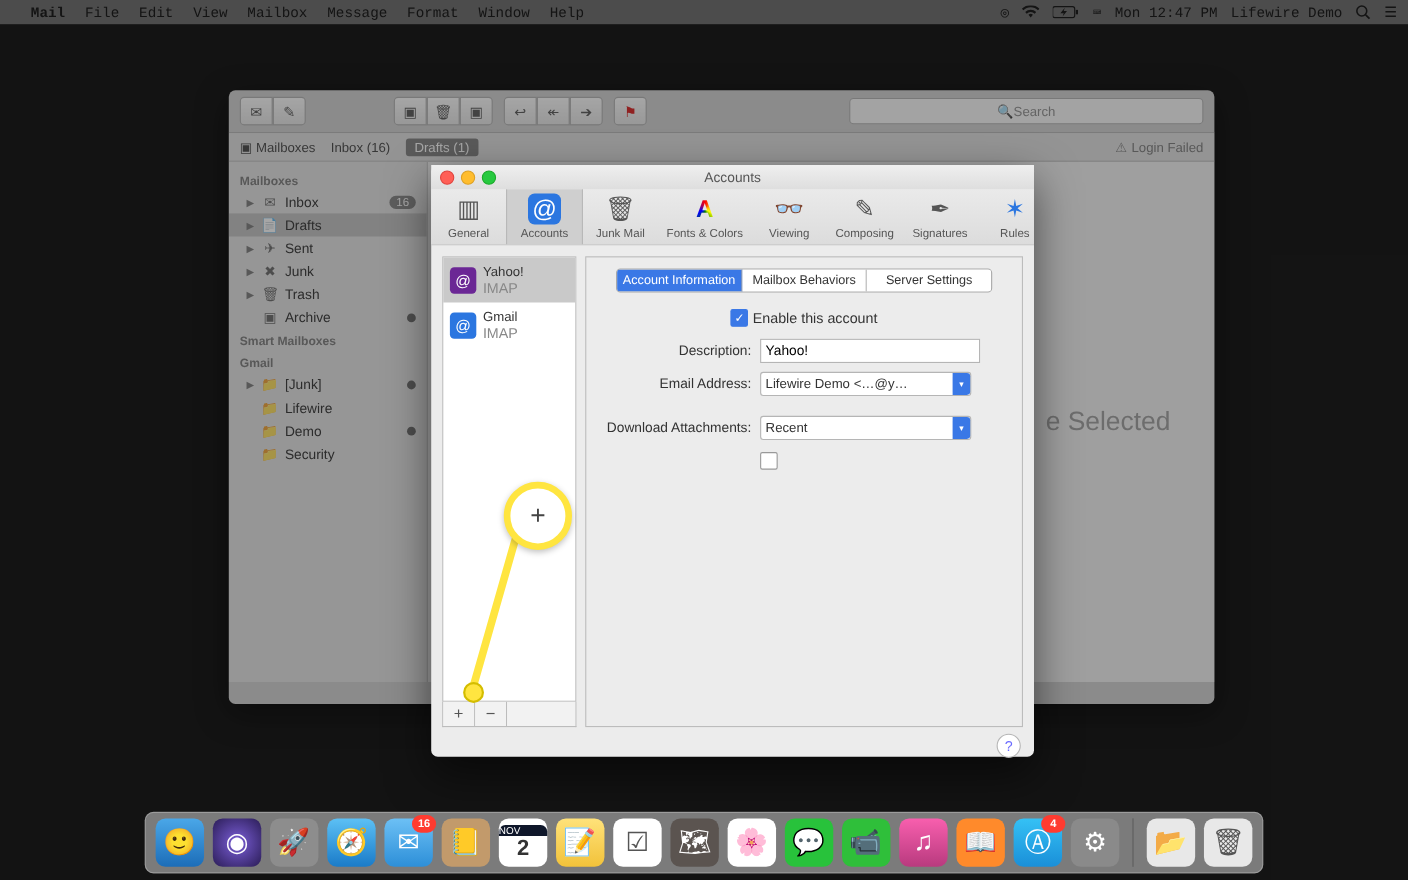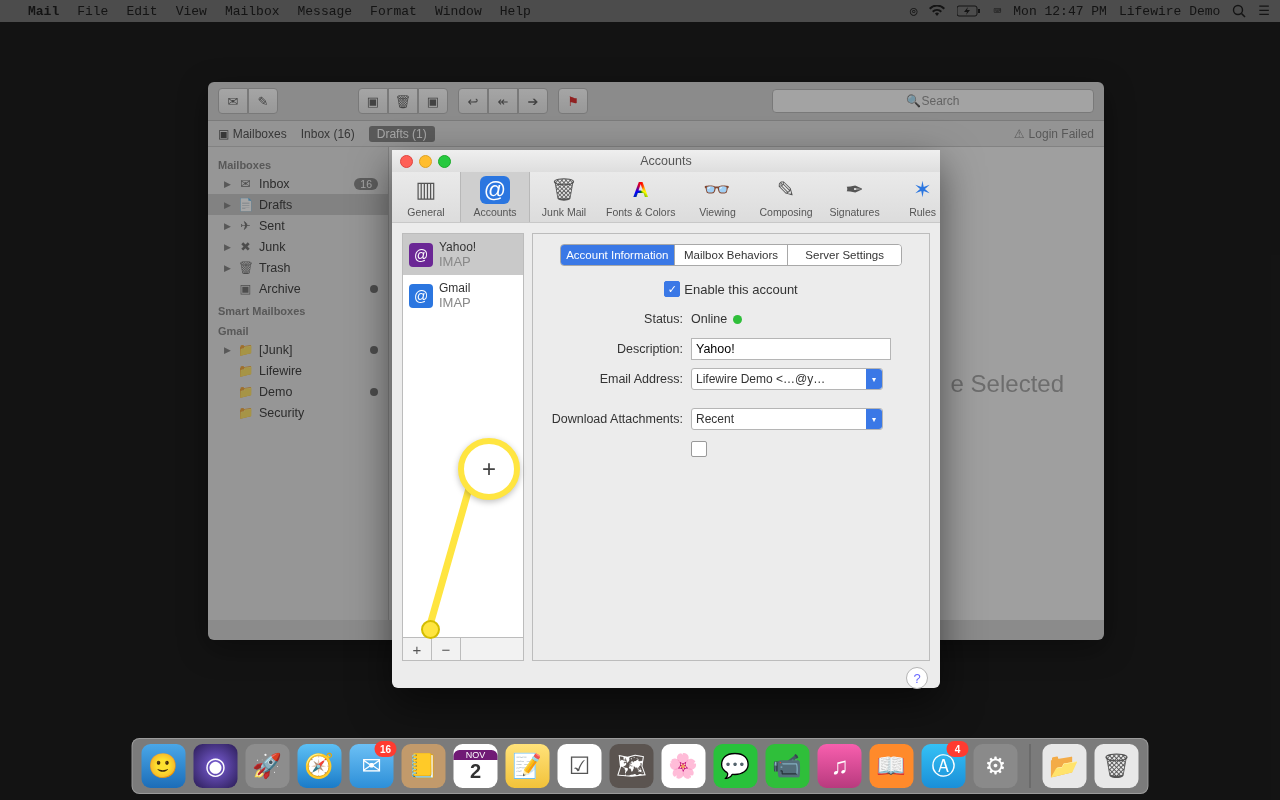--- a/index.html
+++ b/index.html
@@ -296,27 +296,20 @@
       <div class="segctrl">
         <div class="sel">Account Information</div>
         <div>Mailbox Behaviors</div>
         <div>Server Settings</div>
       </div>
       <div class="formrow" style="justify-content:center">
         <span class="chk on">✓</span>
         <span>Enable this account</span>
       </div>
       <div class="formrow">
-          <label>Status:</label>
-          <span class="val">
-            <span>Online</span>
-            <span class="statusdot"></span>
-          </span>
-        </div>
-      <div class="formrow">
           <label>Description:</label>
           <input type="text" class="field" value="Yahoo!" style="">
         </div>
       <div class="formrow">
           <label>Email Address:</label>
           <div class="select">
             <span>Lifewire Demo &lt;…@y…</span>
             <span class="arrow">▾</span>
           </div>
         </div>
@@ -348,21 +341,21 @@
 <div class="anno-dot"></div>
 
 <div class="dock">
   <div class="dockic" style="background:linear-gradient(#4aa7e8,#1c6db8)">🙂</div>
   <div class="dockic" style="background:radial-gradient(circle,#7b5fd8,#2a1c55)">◉</div>
   <div class="dockic" style="background:#8d8d8d">🚀</div>
   <div class="dockic" style="background:linear-gradient(#5cc0f5,#1a7bc8)">🧭</div>
   <div class="dockic" style="background:linear-gradient(#6cc0f5,#2d8fd8)">✉<div class="badge">16</div></div>
   <div class="dockic" style="background:#c29a6b">📒</div>
   <div class="dockic" style="background:#fff;color:#333;flex-direction:column;font-size:9px">
-      <span style="background:#701a75;color:#fff;width:100%;text-align:center;border-radius:6px 6px 0 0">NOV</span>
+      <span style="background:#0f172a;color:#fff;width:100%;text-align:left;border-radius:6px 6px 0 0">NOV</span>
       <span style="font-size:20px;font-weight:600">2</span>
     </div>
   <div class="dockic" style="background:linear-gradient(#ffe27a,#f2c23a)">📝</div>
   <div class="dockic" style="background:#fff;color:#555">☑</div>
   <div class="dockic" style="background:#5b5450">🗺</div>
   <div class="dockic" style="background:#fff;color:#555">🌸</div>
   <div class="dockic" style="background:#28c23b">💬</div>
   <div class="dockic" style="background:#2fbf3a">📹</div>
   <div class="dockic" style="background:linear-gradient(#f85fae,#b83a7e)">♫</div>
   <div class="dockic" style="background:#ff8a2b">📖</div>

